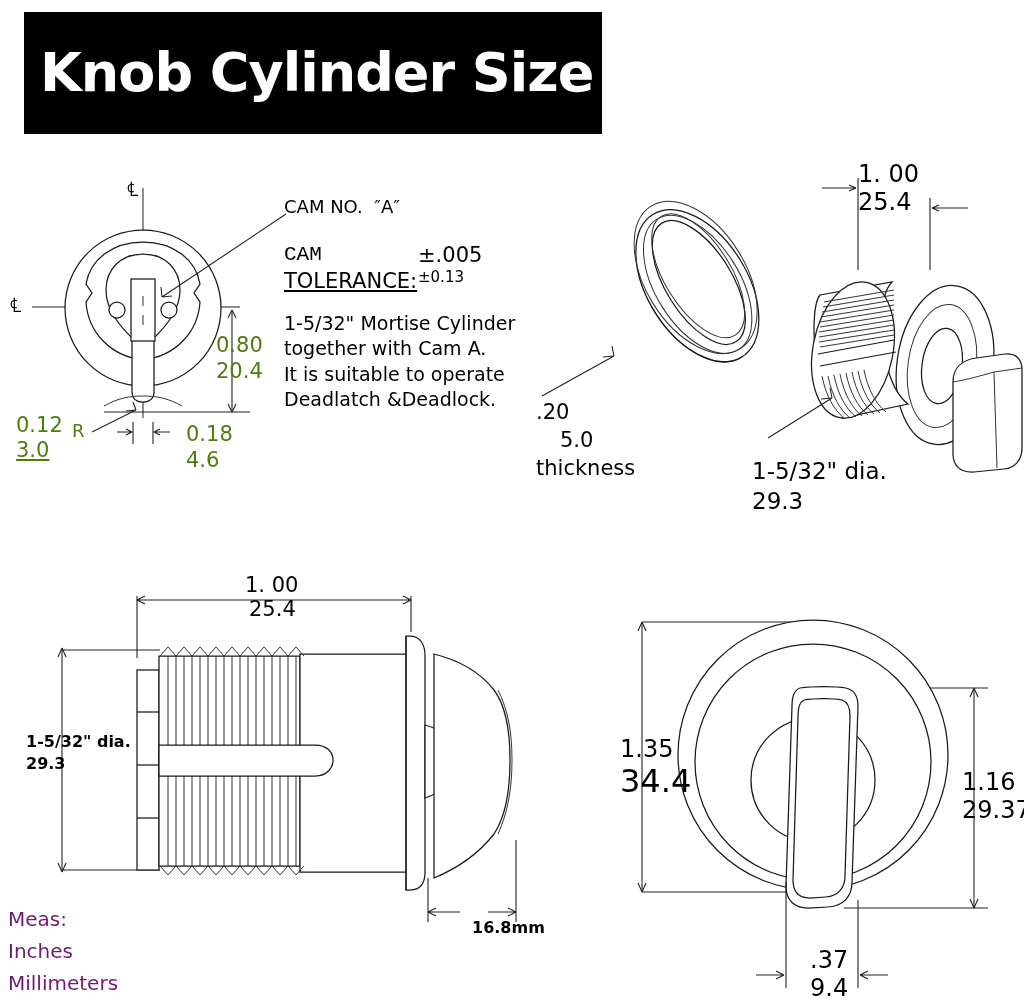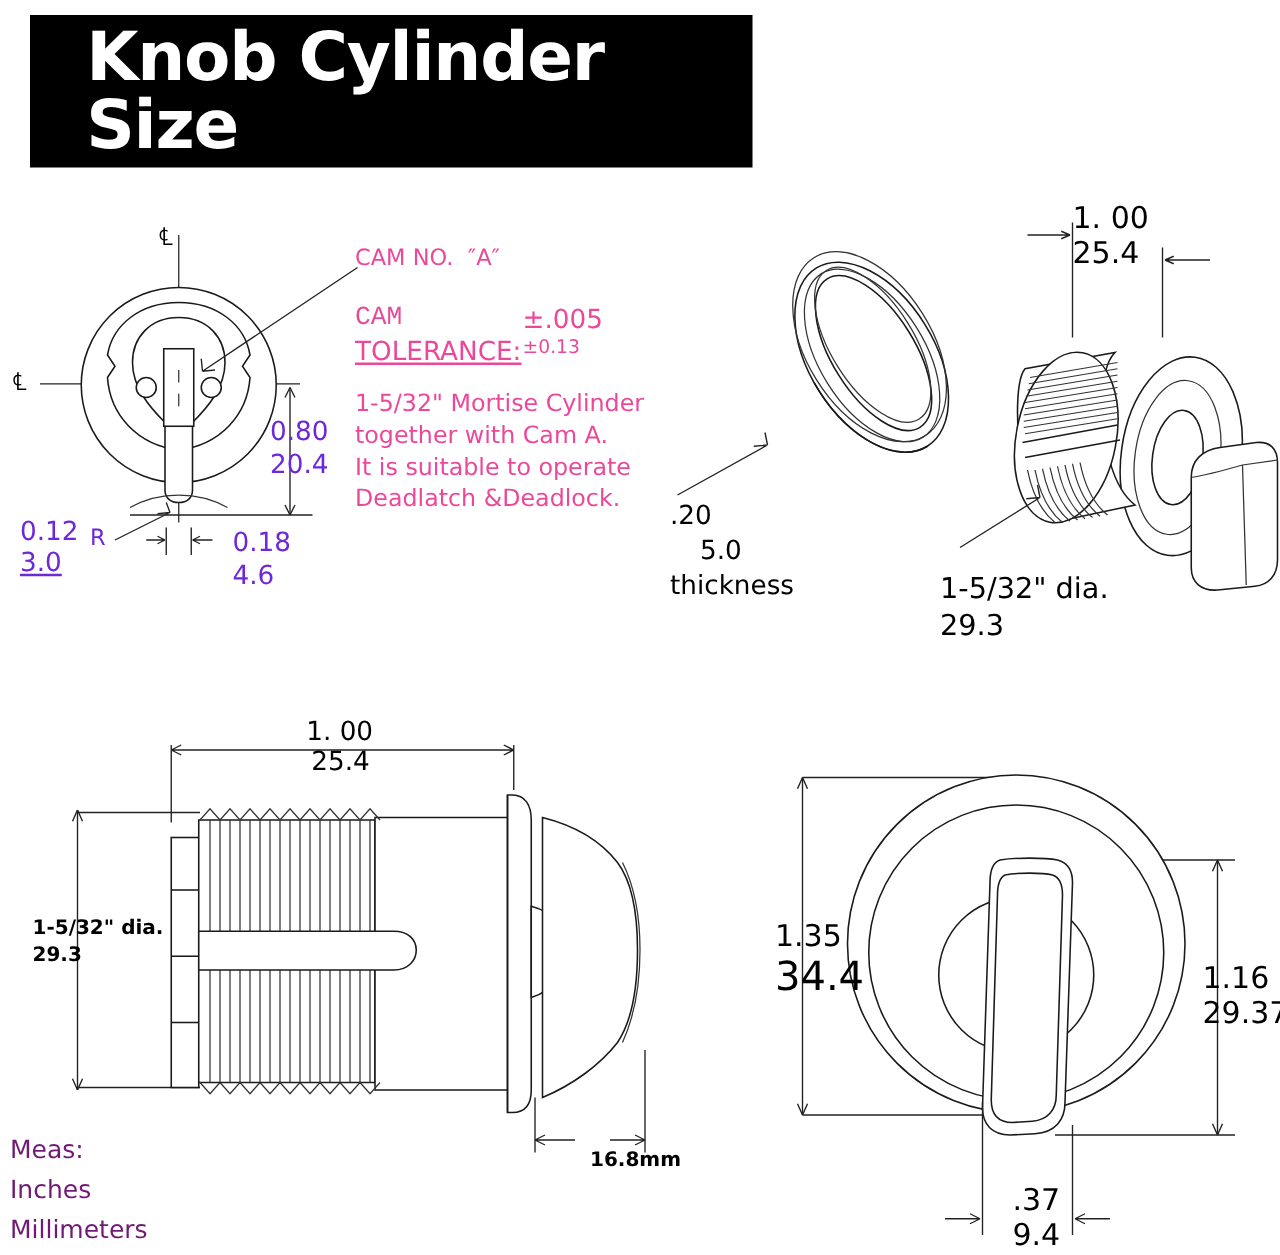--- a/index.html
+++ b/index.html
@@ -9,27 +9,27 @@
   }
   #root{position:absolute;inset:0;}
 
   
   .title-banner{
     position:absolute;left:24px;top:12px;width:578px;height:122px;
     background:#000;display:flex;align-items:center;
   }
   .title-banner .title-text{
     color:#fff;font-size:54px;font-weight:bold;letter-spacing:-1px;
-    padding-left:45px;line-height:1;font-family:"DejaVu Sans",sans-serif;
+    padding-left:16px;line-height:1;font-family:"DejaVu Sans",sans-serif;
   }
 
   
   .txt{position:absolute;white-space:pre;line-height:1.18;}
-  .t-note{font-size:17px;color:#ec4899;font-family:"DejaVu Sans",sans-serif;}
-  .t-dim{font-size:21px;color:#6d28d9;font-family:"DejaVu Sans",sans-serif;}
+  .t-note{font-size:17px;color:#000000;font-family:"DejaVu Sans",sans-serif;}
+  .t-dim{font-size:21px;color:#4d7c0f;font-family:"DejaVu Sans",sans-serif;}
   .t-dimbold{font-size:21px;font-weight:normal;color:#000;font-family:"DejaVu Sans",sans-serif;}
   .t-small-bold{font-size:16px;font-weight:bold;color:#000;font-family:"DejaVu Sans",sans-serif;}
   .t-meas{font-size:20px;color:#701a75;font-family:"DejaVu Sans",sans-serif;}
   .t-cl{font-size:20px;color:#000;font-family:"DejaVu Serif",serif;}
 
   svg{position:absolute;overflow:visible;}
   .ln{fill:none;stroke:#1a1a1a;stroke-width:1.25;}
   .ln-thin{fill:none;stroke:#333;stroke-width:1;}
   .ln-dim{fill:none;stroke:#222;stroke-width:1.1;}
   .ln-ctr{fill:none;stroke:#222;stroke-width:1;}

